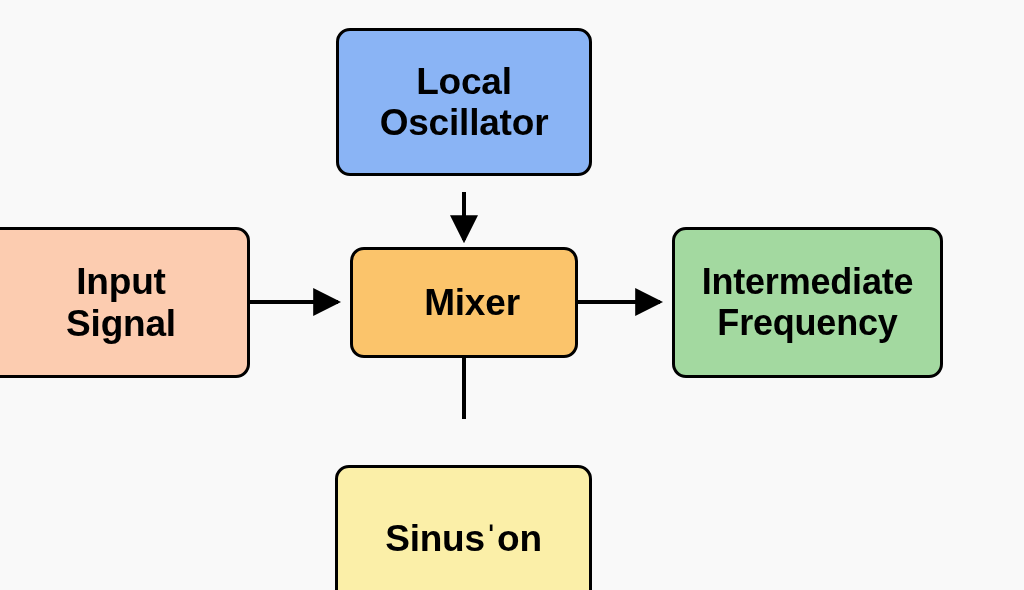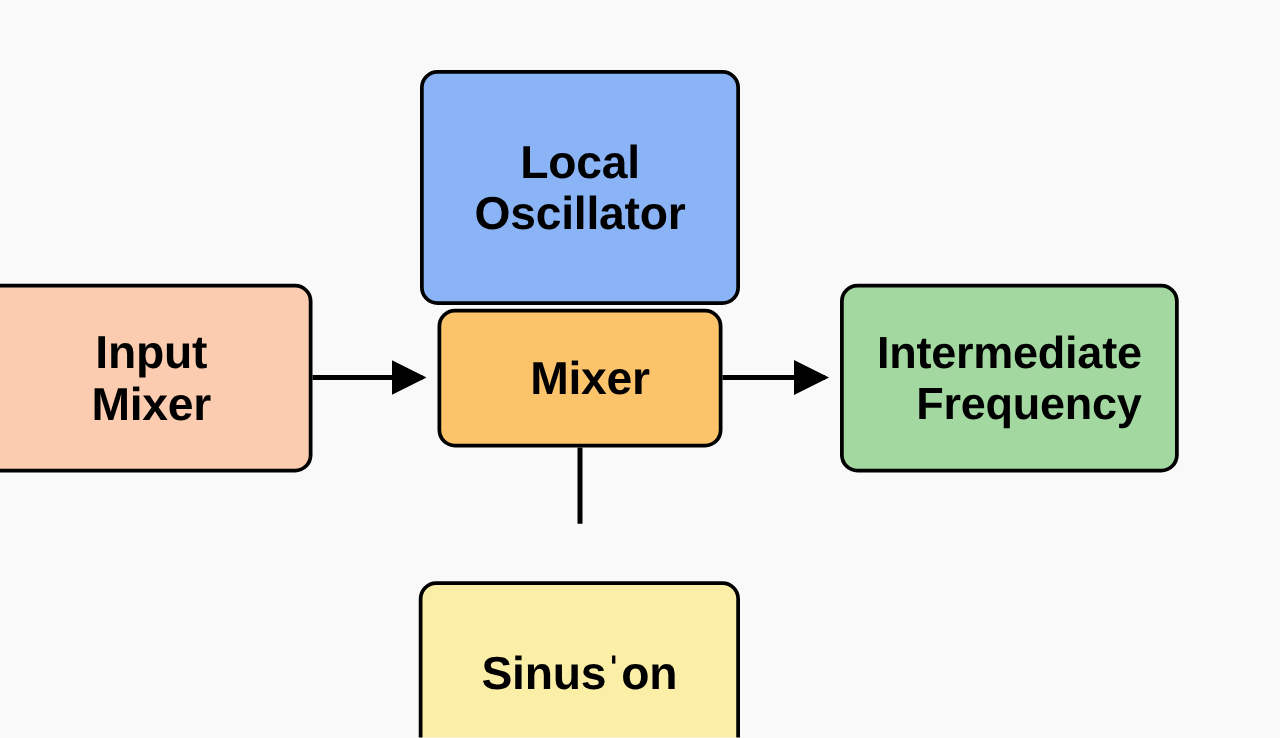--- a/index.html
+++ b/index.html
@@ -57,43 +57,41 @@
     height: 151px;
     background: #fcccb0;
     font-size: 37px;
     border-radius: 0 14px 14px 0;
   }
 
   #node-local-oscillator {
     left: 336px;
     top: 28px;
     width: 256px;
-    height: 188px;
+    height: 148px;
     background: #8ab4f5;
     font-size: 37px;
-    margin-top: 28px;
   }
 
   #node-mixer {
     left: 350px;
     top: 247px;
     width: 228px;
     height: 111px;
     background: #fbc46b;
     font-size: 37px;
   }
 
   #node-intermediate-frequency {
     left: 672px;
     top: 227px;
     width: 271px;
     height: 151px;
     background: #a3d9a0;
     font-size: 36px;
-    text-align: right;
   }
 
   #node-sinuson {
     left: 335px;
     top: 417px;
     width: 257px;
     height: 148px;
     background: #fbefa8;
     font-size: 37px;
     margin-top: 48px;
@@ -120,21 +118,21 @@
 
     <line x1="464" y1="192" x2="464" y2="240" stroke="#000000" stroke-width="4" marker-end="url(#arrowhead)"></line>
 
     <line x1="578" y1="302" x2="660" y2="302" stroke="#000000" stroke-width="4" marker-end="url(#arrowhead)"></line>
 
     <line x1="464" y1="358" x2="464" y2="419" stroke="#000000" stroke-width="4"></line>
   </svg>
 
   <div class="node" id="node-input-signal" style="background: rgb(252, 204, 176);">
     <span class="node-label">Input
-Mixer</span>
+Signal</span>
   </div>
 
   <div class="node" id="node-local-oscillator" style="background: rgb(138, 180, 245);">
     <span class="node-label">Local
 Oscillator</span>
   </div>
 
   <div class="node" id="node-mixer" style="background: rgb(251, 196, 107); padding-left: 16px;">
     <span class="node-label">Mixer</span>
   </div>

